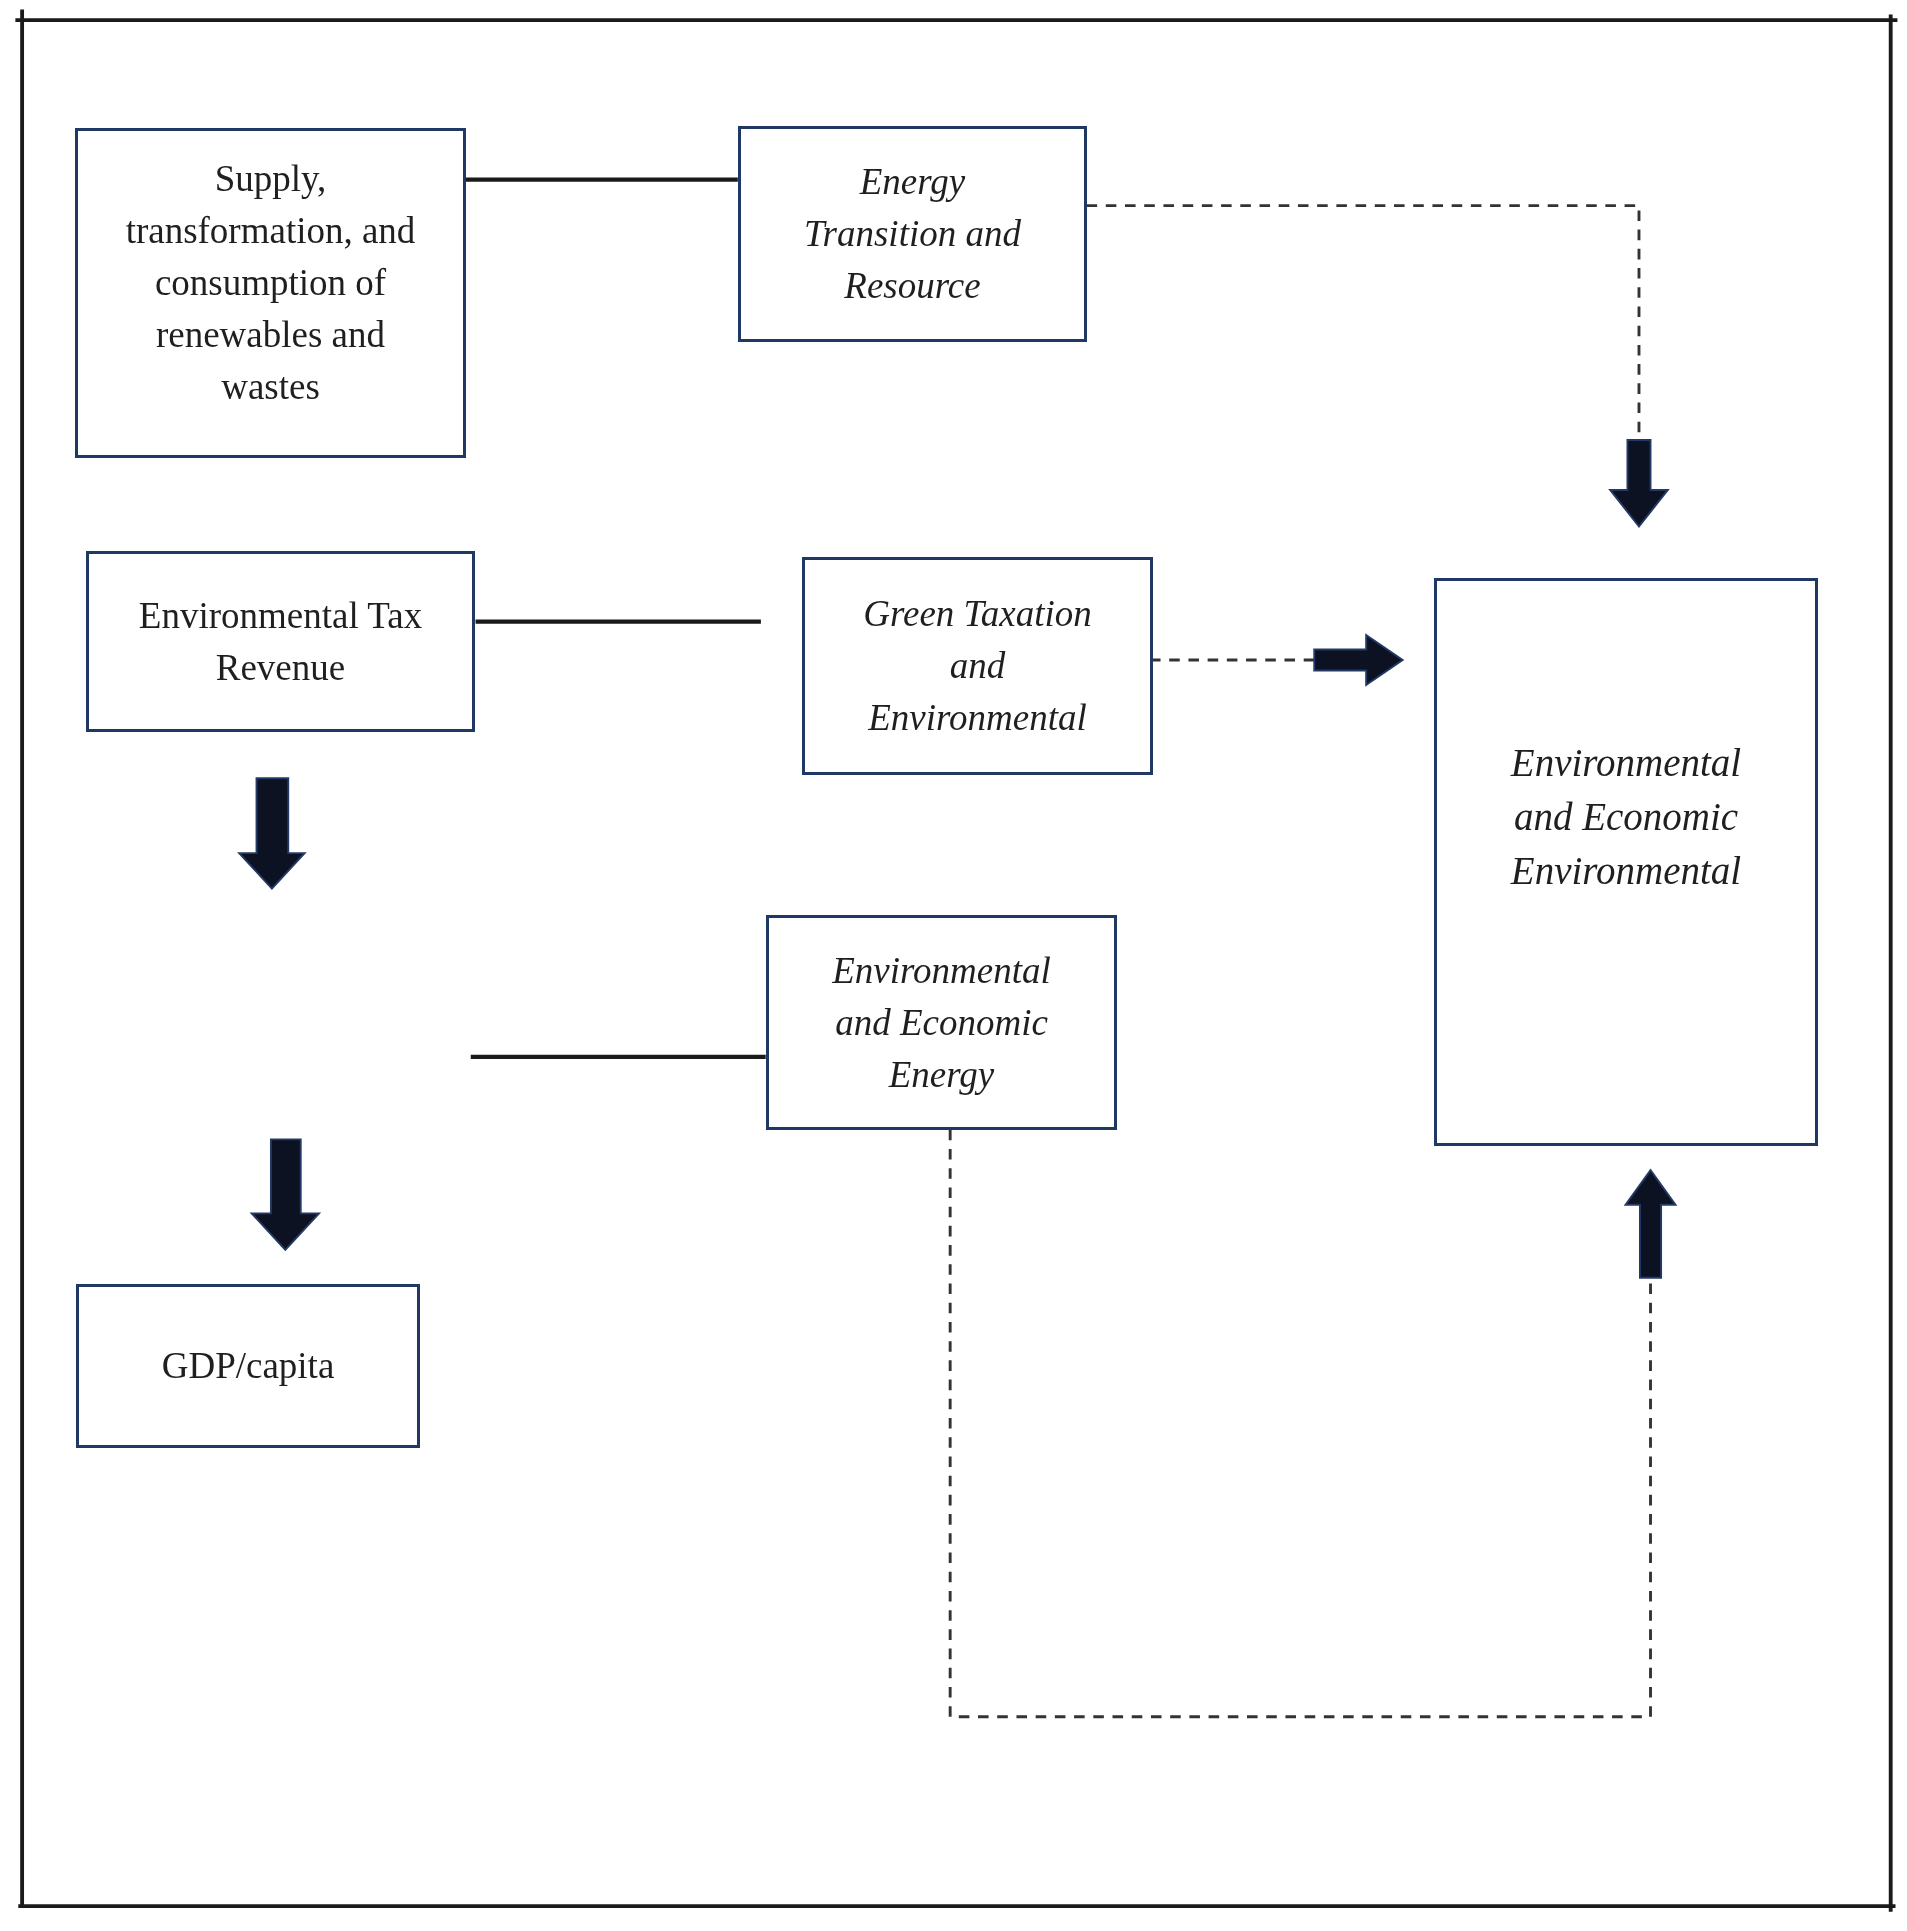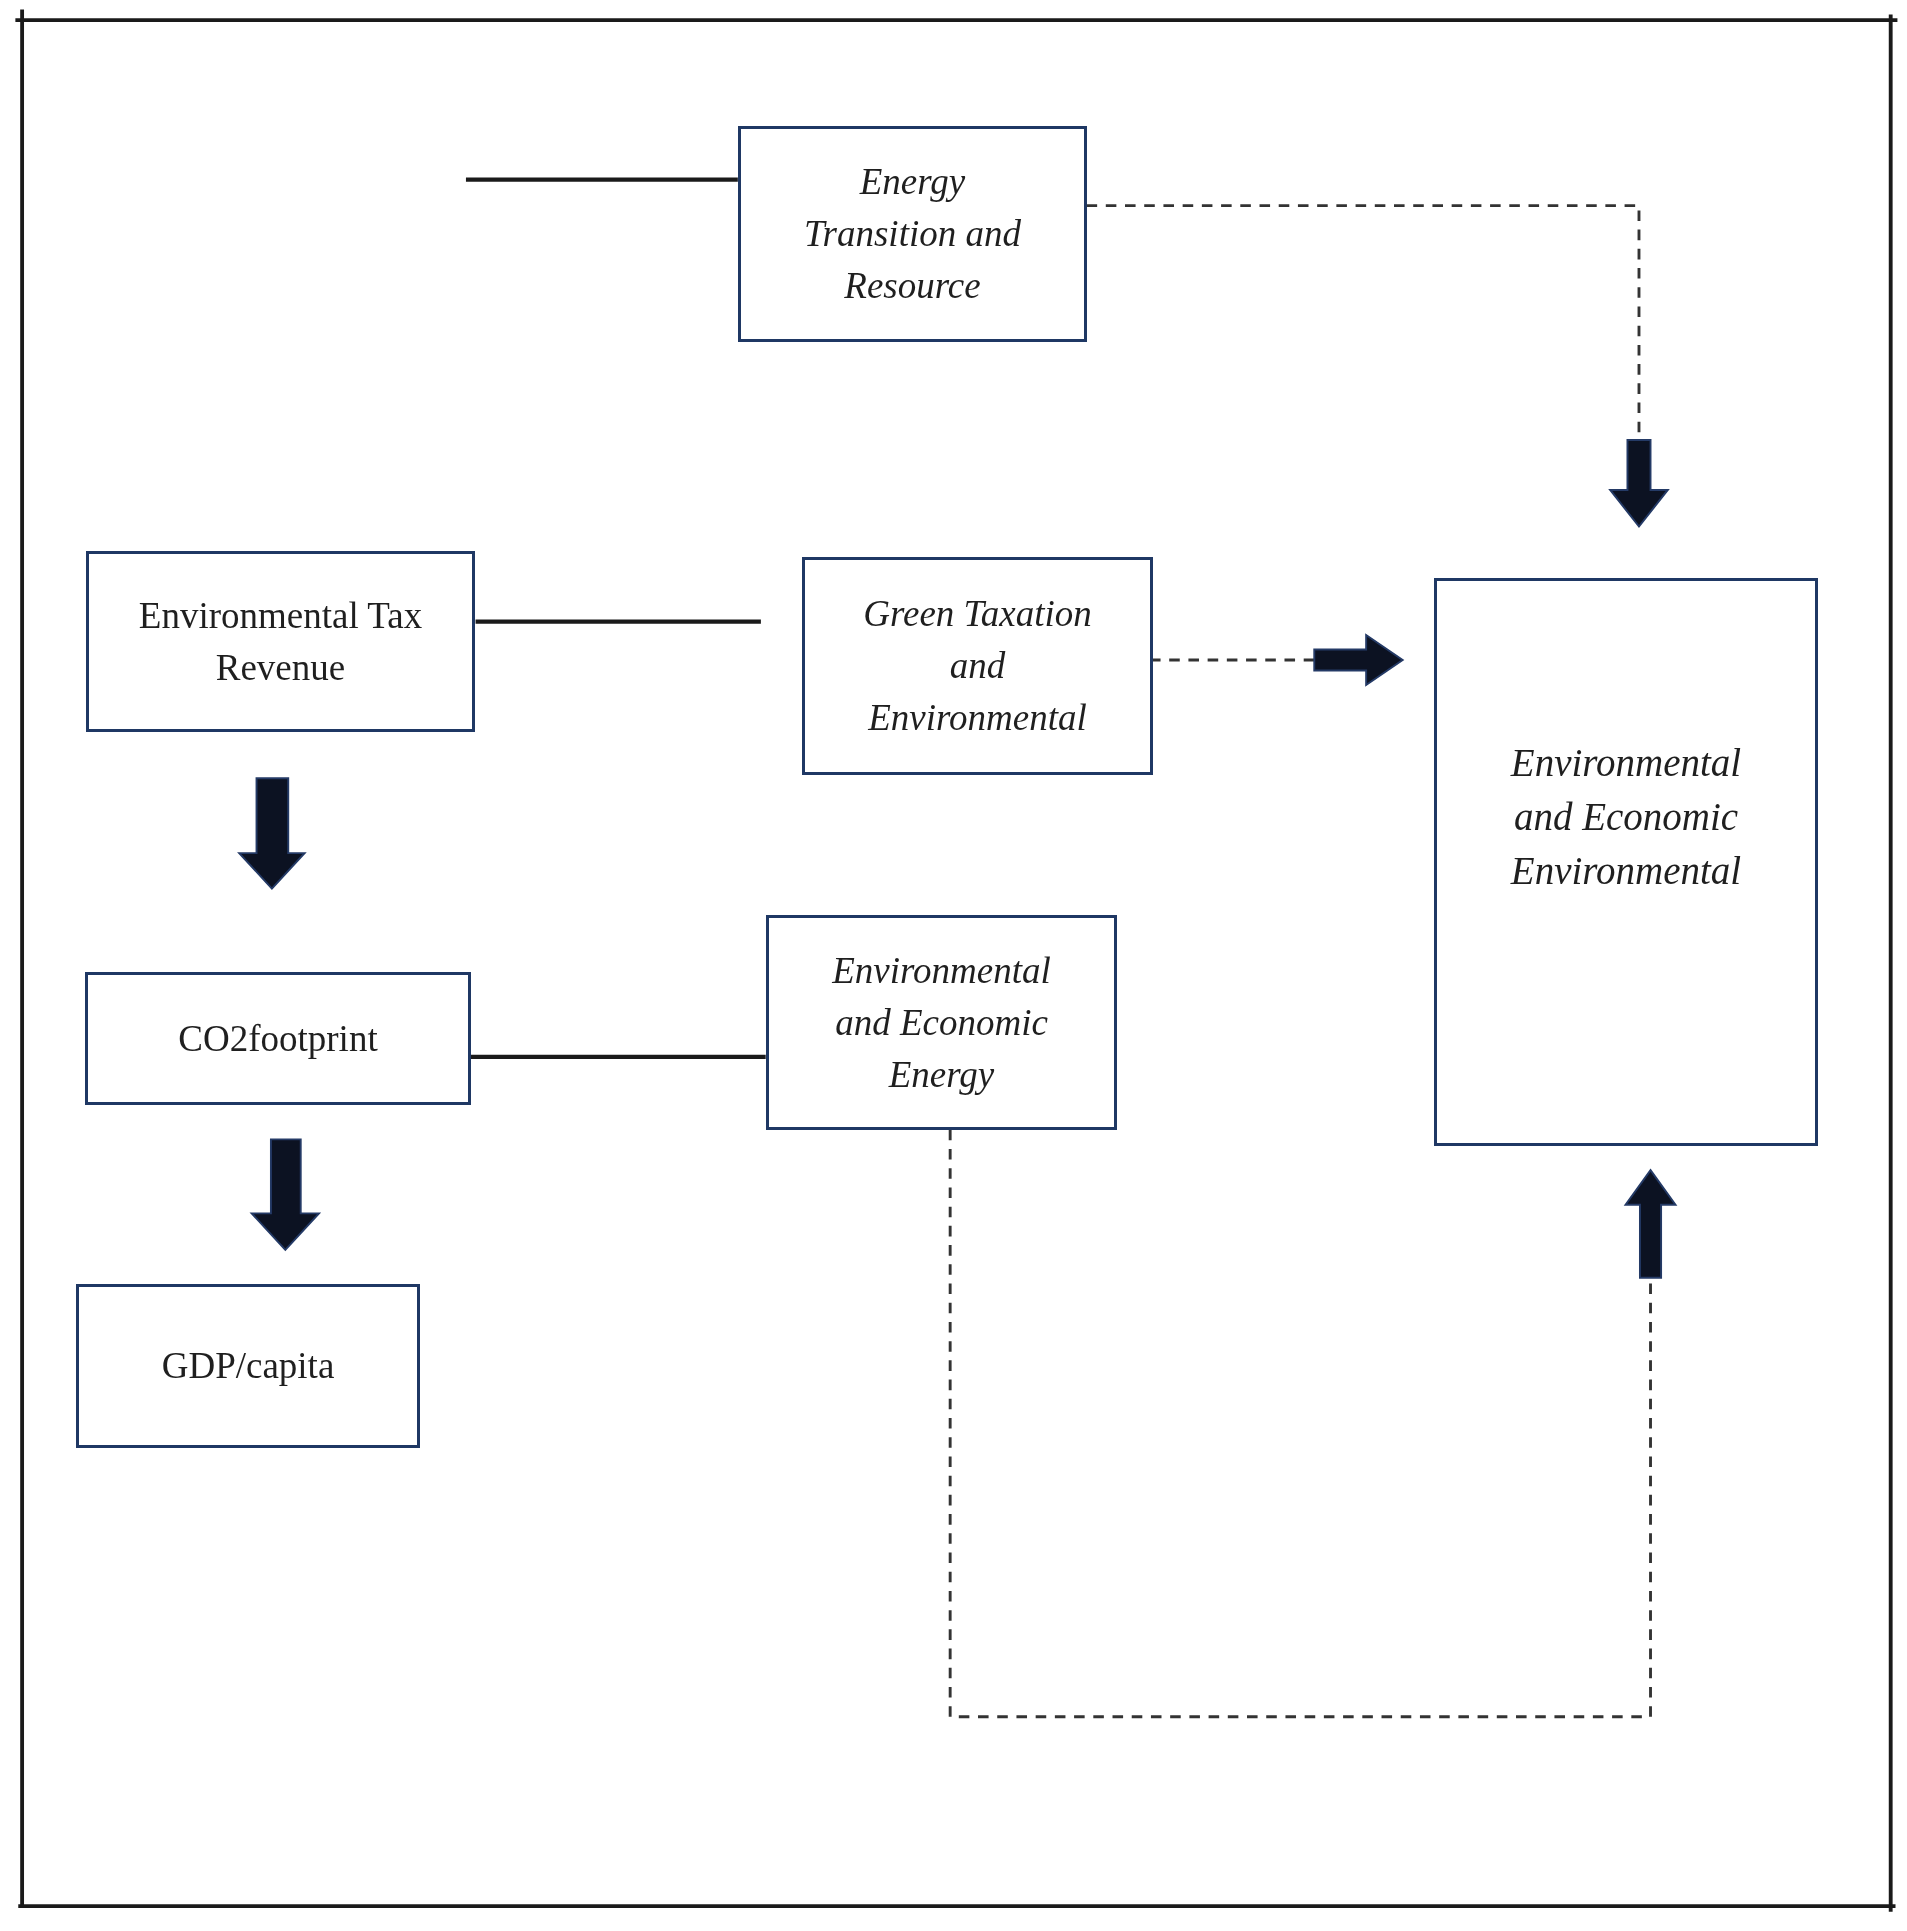--- a/index.html
+++ b/index.html
@@ -68,20 +68,29 @@
     <line class="dashed-line" x1="1157" y1="687" x2="1368" y2="687"></line>
     <polyline class="dashed-line" points="989,1176 989,1787 1718,1787 1718,1335"></polyline>
 
     <path class="arrow" d="M1694,458 L1718,458 L1718,510 L1736,510 L1706,548 L1676,510 L1694,510 Z"></path>
     <path class="arrow" d="M1368,676 L1422,676 L1422,661 L1460,687 L1422,713 L1422,698 L1368,698 Z"></path>
     <path class="arrow" d="M267,810 L300,810 L300,888 L317,888 L283,925 L249,888 L267,888 Z"></path>
     <path class="arrow" d="M282,1186 L313,1186 L313,1263 L332,1263 L297,1301 L262,1263 L282,1263 Z"></path>
     <path class="arrow" d="M1718,1218 L1744,1254 L1729,1254 L1729,1330 L1707,1330 L1707,1254 L1692,1254 Z"></path>
   </svg>
 
+  <div class="node shift-up-10" style="left:75px;top:128px;width:391px;height:330px">
+    <div class="label-wrap">
+      <span class="label-line">Supply,</span>
+      <span class="label-line">transformation, and</span>
+      <span class="label-line">consumption of</span>
+      <span class="label-line">renewables and</span>
+      <span class="label-line">wastes</span>
+    </div>
+  </div>
 
   <div class="node" style="left:86px;top:551px;width:389px;height:181px">
     <div class="label-wrap">
       <span class="label-line">Environmental Tax</span>
       <span class="label-line">Revenue</span>
     </div>
   </div>
 
   <div class="node italic" style="left:738px;top:126px;width:349px;height:216px">
     <div class="label-wrap">
@@ -92,25 +101,20 @@
   </div>
 
   <div class="node italic" style="left:802px;top:557px;width:351px;height:218px">
     <div class="label-wrap">
       <span class="label-line">Green Taxation</span>
       <span class="label-line">and</span>
       <span class="label-line">Environmental</span>
     </div>
   </div>
 
-  <div class="node" style="left:85px;top:972px;width:386px;height:133px">
-    <div class="label-wrap">
-      <span class="label-line">CO2footprint</span>
-    </div>
-  </div>
 
   <div class="node italic" style="left:766px;top:915px;width:351px;height:215px">
     <div class="label-wrap">
       <span class="label-line">Environmental</span>
       <span class="label-line">and Economic</span>
       <span class="label-line">Energy</span>
     </div>
   </div>
 
   <div class="node" style="left:76px;top:1284px;width:344px;height:164px">

